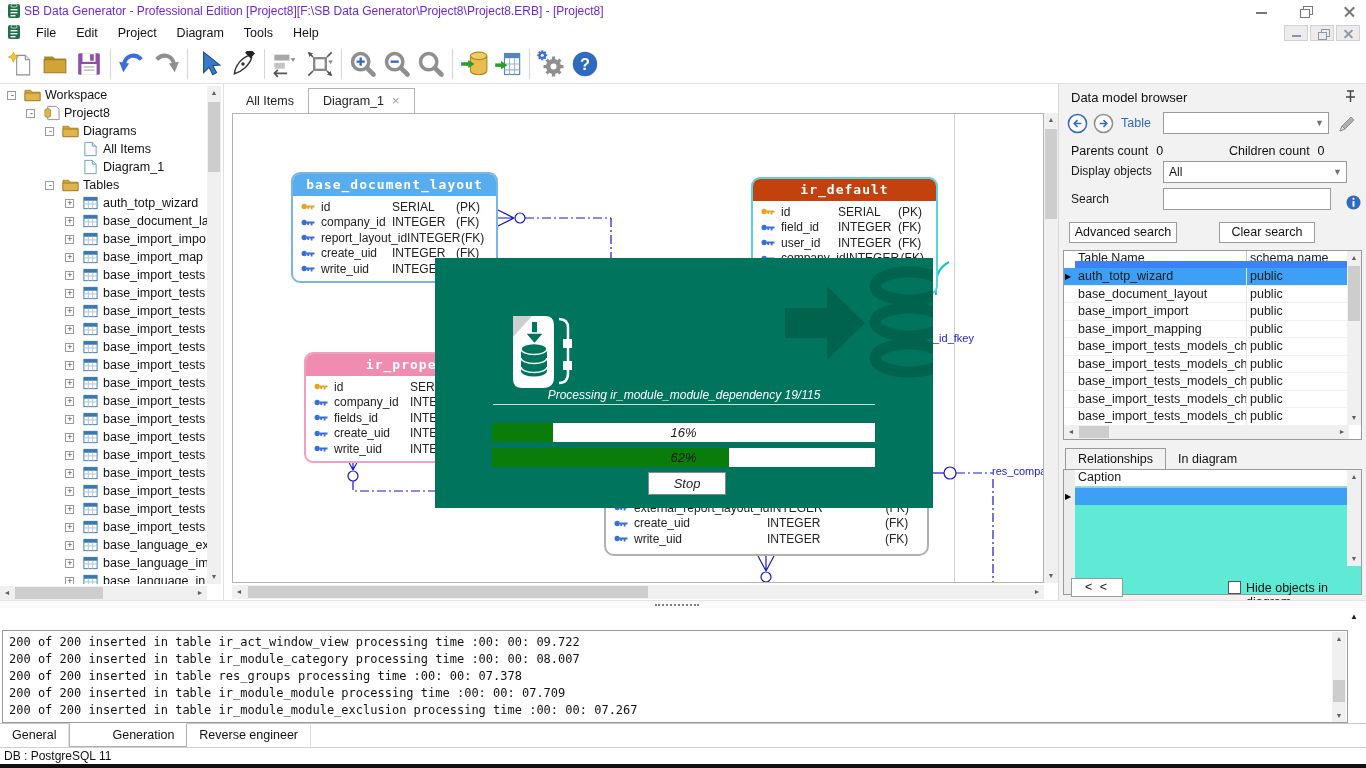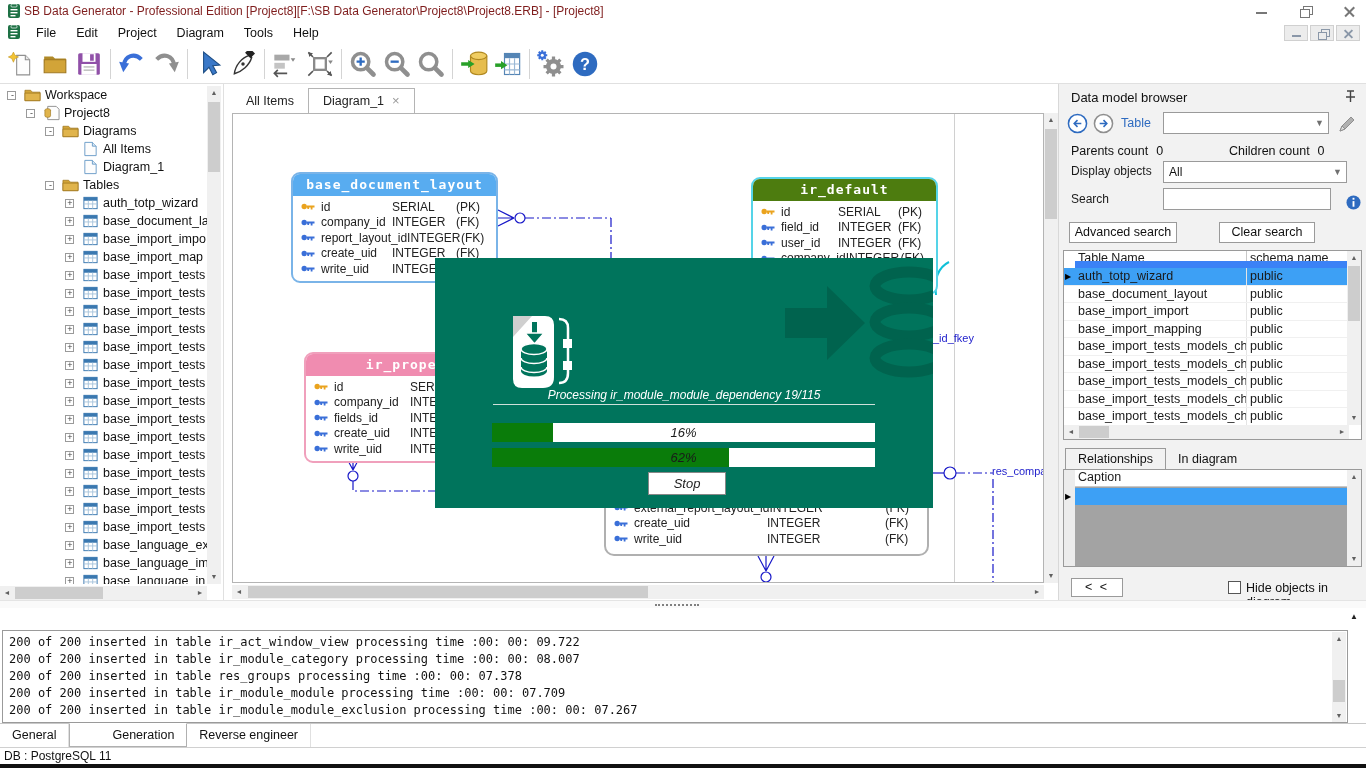--- a/index.html
+++ b/index.html
@@ -2,21 +2,21 @@
 <html><head>
 <meta charset="utf-8">
 <style>
   * { margin:0; padding:0; box-sizing:border-box; }
   html,body { width:1366px; height:768px; overflow:hidden; }
   body { font-family:"Liberation Sans", sans-serif; font-size:12px; color:#1a1a1a; background:#fff; }
   .app { position:relative; width:1366px; height:768px; background:#fff; overflow:hidden; }
 
   
   .titlebar { position:absolute; left:0; top:0; width:1366px; height:22px; background:#fff; }
-  .titlebar .title { position:absolute; left:24px; top:4px; color:#7f1d1d; font-size:12px; white-space:nowrap; }
+  .titlebar .title { position:absolute; left:24px; top:4px; color:#6d28d9; font-size:12px; white-space:nowrap; }
   .app-icon { position:absolute; left:7px; top:4px; }
   .win-controls { position:absolute; right:8px; top:0; height:22px; display:flex; gap:28px; align-items:center; }
   .wc { width:16px; height:14px; position:relative; cursor:default; }
   .wc-min::before { content:""; position:absolute; left:2px; top:8px; width:11px; height:1.5px; background:#777; }
   .wc-restore::before { content:""; position:absolute; left:5px; top:2px; width:8px; height:7px; border:1px solid #777; }
   .wc-restore::after  { content:""; position:absolute; left:2px; top:5px; width:8px; height:7px; border:1px solid #777; background:#fff; }
   .wc-close::before, .wc-close::after { content:""; position:absolute; left:1px; top:7px; width:13px; height:1.5px; background:#777; }
   .wc-close::before { transform:rotate(45deg); } .wc-close::after { transform:rotate(-45deg); }
 
   
@@ -85,21 +85,21 @@
   .keyicon { width:14px; height:9px; margin-right:6px; flex:none; }
   .er-row.pk .keyicon path { fill:#eaa31e; }
   .er-row.fk .keyicon path { fill:#3a6fd8; }
   .cname { flex:1; color:#222; }
   .ctype { color:#222; }
   .ctag  { color:#222; }
   .er-doc  { left:58px;  top:58px;  width:207px; border:2px solid #7ab4e8; }
   .er-doc .er-head { background:#58acf0; }
   .er-doc .ctype { width:64px; } .er-doc .ctag { width:32px; }
   .er-def  { left:518px; top:63px;  width:187px; height:118px; border:2px solid #55d4e8; }
-  .er-def .er-head { background:#4d7c0f; }
+  .er-def .er-head { background:#c2410c; }
   .er-def .ctype { width:60px; } .er-def .ctag { width:30px; }
   .er-prop { left:71px;  top:238px; width:212px; border:2px solid #f0a0bc; }
   .er-prop .er-head { background:#f08cb0; }
   .er-prop .ctype { width:96px; } .er-prop .ctag { width:0; }
   .er-part { left:371px; top:366px; width:325px; height:76px; border:2px solid #b0b0b0; border-radius:10px; }
   .er-part .er-rows { padding-top:18px; }
   .er-part .ctype { width:118px; } .er-part .ctag { width:34px; }
 
   .diagram-label { position:absolute; color:#2222cc; font-size:11px; white-space:nowrap; }
   .gray-vline { position:absolute; left:721px; top:0; width:1px; height:469px; background:#d0d0d0; }
@@ -150,21 +150,21 @@
   .grow.selected .marker::before { content:"▶"; position:absolute; left:1px; top:0; font-size:8px; color:#000; line-height:17px; }
   .grow.selected .gname { background:#3da0f5; }
   .grow .gname { background:#fff; border-right:1px solid #e4e4e4; }
   .grow.selected .gname, .grow.selected .gschema { background:transparent; }
   .dmb-vscroll { right:0; top:0; height:174px; }
   .dmb-hscroll { left:0; bottom:0; width:285px; }
 
   .rp-tabs { position:absolute; left:6px; top:364px; height:21px; display:flex; align-items:flex-end; }
   .rp-tab { padding:3px 12px; font-size:12.5px; color:#111; }
   .rp-tab.active { border:1px solid #9a9a9a; border-bottom:none; background:#f2f2f2; }
-  .cap-grid { position:absolute; left:4px; top:385px; width:299px; height:98px; border:1px solid #9a9a9a; background:#a3a3a3; }
+  .cap-grid { position:absolute; left:4px; top:385px; width:299px; height:126px; border:1px solid #9a9a9a; background:#5eead4; }
   .cap-head { position:absolute; left:11px; top:0; width:273px; height:17px; background:#fff; border-bottom:1px solid #c8c8c8; font-size:12.5px; padding-left:3px; }
   .cap-row { position:absolute; left:11px; top:18px; width:272px; height:17px; background:#3da0f5; }
   .cap-marker { position:absolute; left:1px; top:18px; font-size:8px; line-height:17px; color:#000; }
   .cap-white { position:absolute; left:0; top:0; width:11px; height:100%; background:#ececec; }
   .cap-vscroll { right:0; top:0; height:96px; }
   .collapse-btn { position:absolute; left:12px; top:494px; width:52px; height:19px; line-height:17px; letter-spacing:2px; }
   .hide-check { position:absolute; left:169px; top:497px; width:13px; height:13px; background:#fff; border:1px solid #555; }
   .hide-label { position:absolute; left:187px; top:497px; font-size:12.5px; color:#111; }
 
   

